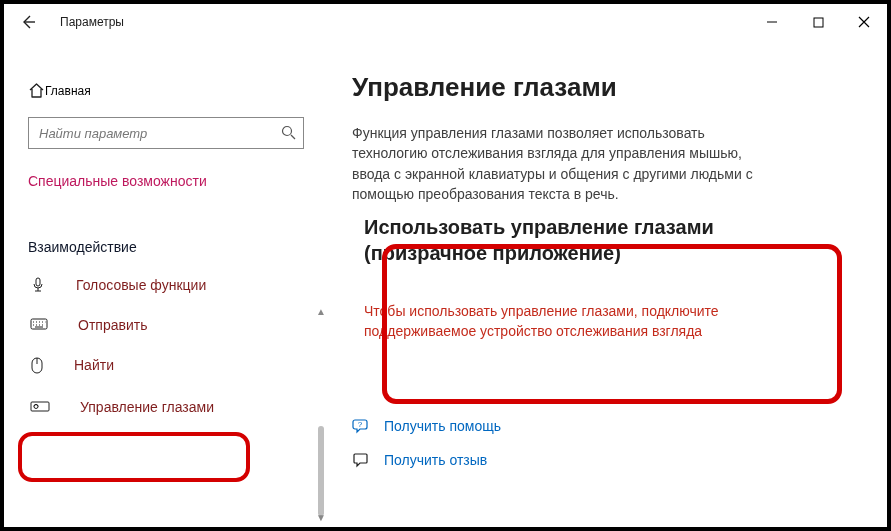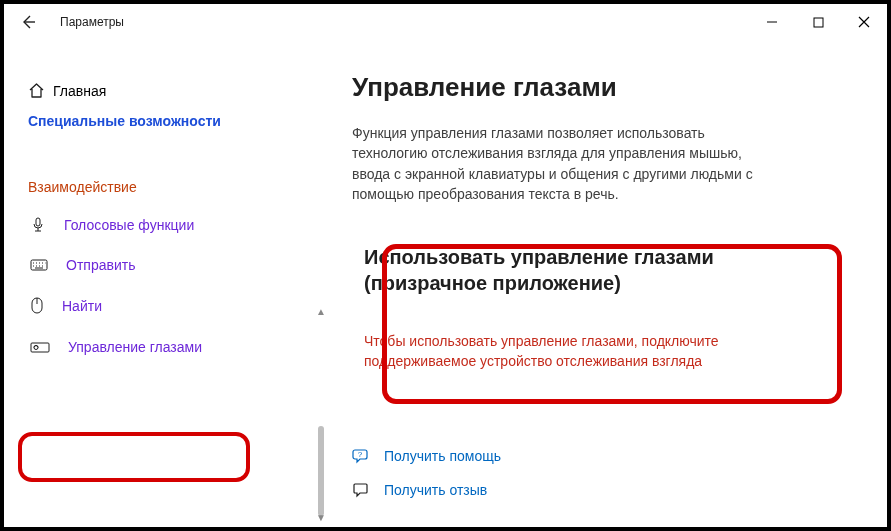--- a/index.html
+++ b/index.html
@@ -6,38 +6,38 @@
   body { font-family: "Segoe UI", Arial, sans-serif; background: #888; }
   .frame { width: 891px; height: 531px; margin: 0 auto; background: #fff; border: 4px solid #000; position: relative; overflow: hidden; }
   .window { width: 100%; height: 100%; display: flex; flex-direction: column; }
   .titlebar { height: 36px; display: flex; align-items: center; padding-left: 8px; }
   .back-btn { width: 32px; height: 32px; display: flex; align-items: center; justify-content: center; cursor: pointer; }
   .title { font-size: 12px; margin-left: 16px; color: #202020; text-align: center; }
   .win-controls { margin-left: auto; display: flex; }
   .win-btn { width: 46px; height: 32px; display: flex; align-items: center; justify-content: center; cursor: pointer; font-size: 14px; }
   .body { display: flex; flex: 1; overflow: hidden; }
   .sidebar { width: 320px; padding-top: 36px; padding-left: 8px; position: relative; }
-  .home { display: flex; align-items: center; gap: 8px; padding: 6px 16px; font-size: 14px; cursor: pointer; }
+  .home { display: flex; align-items: center; gap: 0; padding: 6px 16px; font-size: 12px; cursor: pointer; }
   .search-wrap { margin: 12px 20px 16px 16px; position: relative; }
   .search { width: 100%; height: 32px; border: 1px solid #888; padding: 0 34px 0 10px; font-size: 13px; font-style: italic; color: #666; background: #fff; }
   .search::placeholder { color: #777; font-style: italic; }
   .search-icon { position: absolute; right: 8px; top: 8px; color: #555; pointer-events: none; }
-  .section-title { font-size: 14px; font-weight: 700; padding: 8px 16px 12px; color: #1d4ed8; }
-  .group-title { font-size: 14px; color: #c2410c; padding: 38px 16px 10px; }
-  .nav-item { display: flex; align-items: center; gap: 18px; padding: 12px 18px; font-size: 14px; cursor: pointer; color: #6d28d9; }
+  .section-title { font-size: 14px; font-weight: 400; padding: 8px 16px 12px; color: #be185d; }
+  .group-title { font-size: 14px; color: #0f172a; padding: 38px 16px 10px; }
+  .nav-item { display: flex; gap: 30px; padding: 12px 18px; font-size: 14px; cursor: pointer; color: #7f1d1d; }
   .nav-item.selected { background: transparent; }
   .highlight-red { border: 4px solid #d40000; border-radius: 14px; position: absolute; pointer-events: none; }
   .hl-sidebar { left: 14px; top: 428px; width: 232px; height: 50px; }
   .scrollbar { position: absolute; right: 0; top: 386px; width: 6px; height: 90px; background: #bfbfbf; border-radius: 3px; }
   .scroll-arrow { position: absolute; right: -2px; font-size: 10px; color: #888; }
   .scroll-arrow.up { top: 266px; }
   .scroll-arrow.down { bottom: 4px; }
   .content { flex: 1; padding: 32px 24px 12px 28px; overflow: auto; position: relative; }
   .page-title { font-size: 26px; font-weight: 600; color: #202020; margin-bottom: 20px; }
-  .desc { font-size: 14px; color: #404040; line-height: 1.45; max-width: 430px; margin-bottom: 30px; }
+  .desc { font-size: 14px; color: #404040; line-height: 1.45; max-width: 430px; }
   .main-box { position: relative; padding: 10px 12px 18px; max-width: 460px; }
   .hl-main { left: 378px; top: 240px; width: 460px; height: 160px; border-width: 5px; }
   .sub-title { font-size: 20px; font-weight: 600; color: #202020; line-height: 1.3; margin-bottom: 4px; }
   .warn { font-size: 14px; color: #c42b1c; line-height: 1.4; margin-bottom: 6px; margin-top: 36px; }
   .link { font-size: 14px; color: #0067c0; cursor: pointer; }
   .help-links { margin-top: 44px; }
   .help-item { display: flex; align-items: center; gap: 14px; padding: 8px 0; font-size: 14px; color: #0067c0; cursor: pointer; }
   .help-item svg { flex: none; }
   svg { display: block; }
 </style>
@@ -77,20 +77,29 @@
       <div class="sidebar">
         <div class="home">
           <span>
             <svg width="17" height="17" viewBox="0 0 17 17">
                 <path d="M2 8 L8.5 2 L15 8 M4 7 V15 H13 V7" stroke="#202020" stroke-width="1.3" fill="none" stroke-linejoin="round"></path>
               </svg>
           </span>
           <span>Главная</span>
         </div>
 
+        <div class="search-wrap">
+          <input class="search" placeholder="Найти параметр" style="">
+          <span class="search-icon">
+            <svg width="15" height="15" viewBox="0 0 15 15">
+                <circle cx="6" cy="6" r="4.5" stroke="#555" fill="none" stroke-width="1.2"></circle>
+                <path d="M10 10 L14 14" stroke="#555" stroke-width="1.2"></path>
+              </svg>
+          </span>
+        </div>
 
         <div class="section-title">Специальные возможности</div>
         <div class="group-title">Взаимодействие</div>
 
         <div class="nav-item">
           <span>
             <svg width="16" height="16" viewBox="0 0 16 16">
                 <rect x="6" y="1" width="4" height="8" rx="2" stroke="#202020" fill="none"></rect>
                 <path d="M4 7 a4 4 0 0 0 8 0 M8 11 V14 M5 14 H11" stroke="#202020" fill="none"></path>
               </svg>

